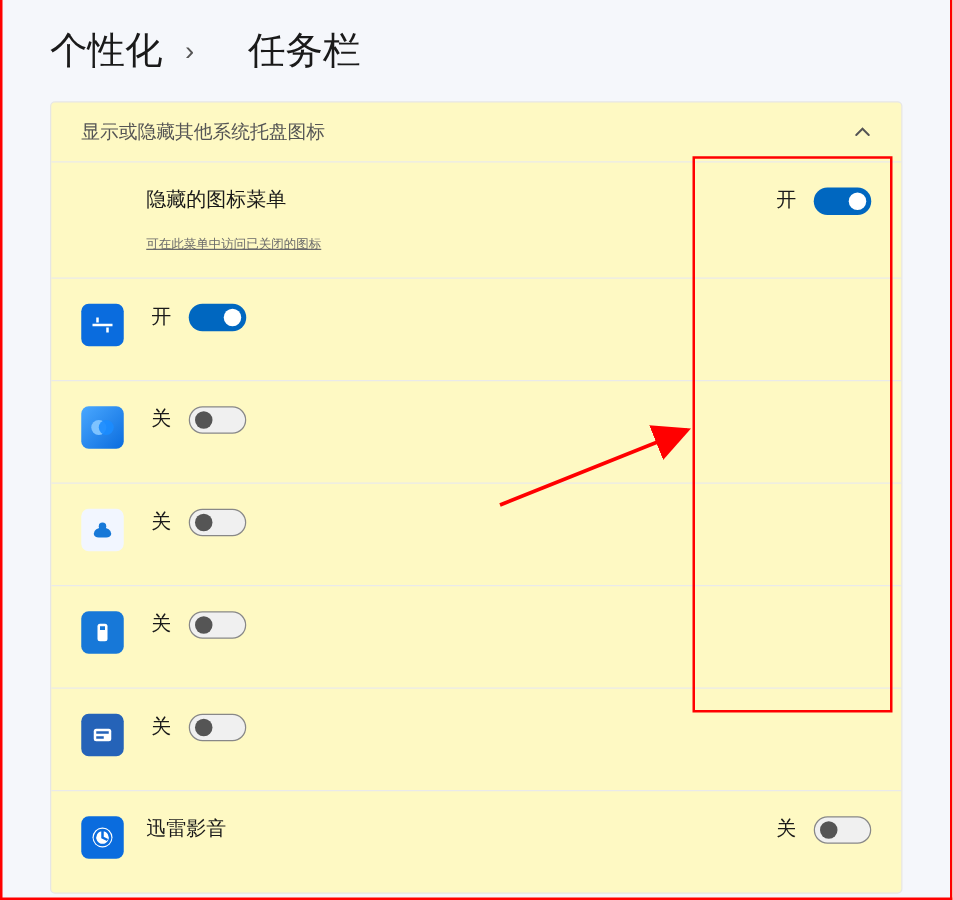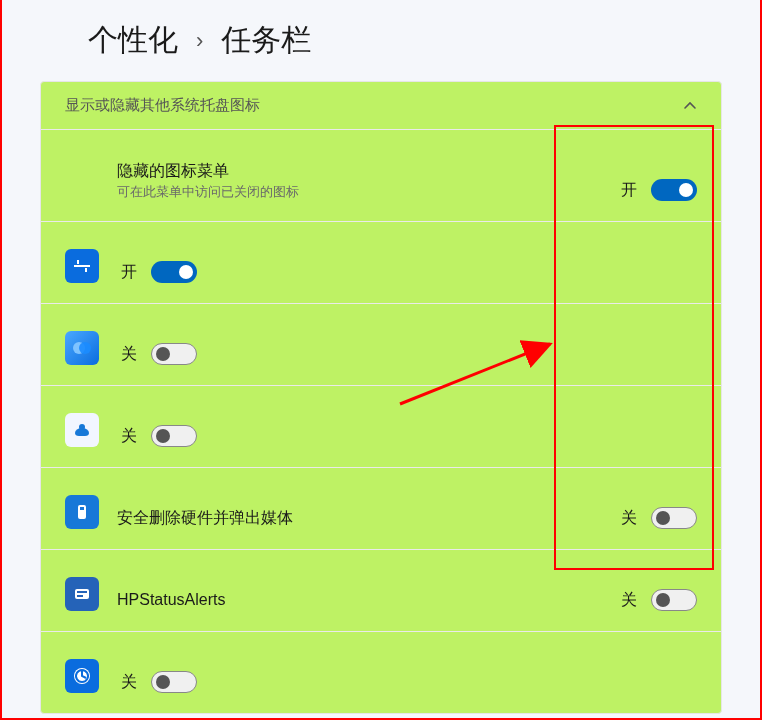--- a/index.html
+++ b/index.html
@@ -20,64 +20,64 @@
       z-index: 100;
     }
     .breadcrumb {
       padding: 20px 40px 20px 40px;
       font-size: 30px;
       color: #1a1a1a;
       display: flex;
       align-items: center;
       gap: 18px;
     }
-    .breadcrumb .parent { color: #1a1a1a; cursor: pointer; margin-left: 48px; }
+    .breadcrumb .parent { color: #1a1a1a; cursor: pointer; }
     .breadcrumb .sep { color: #555; font-size: 22px; }
-    .breadcrumb .current { color: #1a1a1a; }
+    .breadcrumb .current { color: #1a1a1a; margin-left: 25px; }
     .panel {
       margin: 0 40px;
-      background: #bef264;
+      background: #fef9c3;
       border-radius: 4px;
       border: 1px solid #e6e6e6;
       overflow: hidden;
     }
     .panel-header {
       padding: 14px 24px;
       font-size: 15px;
       color: #555;
       display: flex;
       justify-content: space-between;
       align-items: center;
     }
     .chevron-up {
       width: 14px; height: 14px;
       display: inline-block;
     }
     .row {
       display: flex;
-      align-items: flex-end;
+      align-items: flex-start;
       padding: 20px 24px;
       border-top: 1px solid #eaeaea;
       min-height: 82px;
       position: relative;
     }
     .row.first { min-height: 92px; }
     .app-icon {
       width: 34px; height: 34px;
       border-radius: 6px;
       display: flex;
       align-items: center;
       justify-content: center;
       flex-shrink: 0;
       margin-right: 18px;
     }
     .spacer-icon { width: 34px; margin-right: 18px; }
     .row-text { flex: 1; }
     .row-title { font-size: 16px; color: #1a1a1a; line-height: 1.4; }
-    .row-sub { font-size: 13px; color: #6a6a6a; margin-top: 1px; }
+    .row-sub { font-size: 10px; color: #6a6a6a; margin-top: 16px; text-decoration: underline; }
     .state-label {
       font-size: 16px;
       color: #1a1a1a;
       margin-right: 14px;
       min-width: 20px;
       text-align: right;
     }
     .toggle {
       width: 46px; height: 22px;
       border-radius: 11px;
@@ -195,53 +195,50 @@
       </div>
   </div>
 
   <div class="row">
     <div class="app-icon ic-usb">
       <svg width="20" height="20" viewBox="0 0 20 20">
           <rect x="6" y="3" width="8" height="14" rx="2" fill="#fff"></rect>
           <rect x="8" y="5" width="4" height="3" fill="#1778d8"></rect>
         </svg>
     </div>
-    <div class="row-text">
-      <div class="row-title">安全删除硬件并弹出媒体</div>
-    </div>
     <span class="state-label">关</span>
     <div class="toggle off">
         <div class="knob"></div>
       </div>
   </div>
 
   <div class="row">
     <div class="app-icon ic-hp">
       <svg width="20" height="20" viewBox="0 0 20 20">
           <rect x="3" y="5" width="14" height="10" rx="2" fill="#fff"></rect>
           <rect x="5" y="7" width="10" height="2" fill="#2563b8"></rect>
           <rect x="5" y="11" width="6" height="2" fill="#2563b8"></rect>
         </svg>
     </div>
-    <div class="row-text">
-      <div class="row-title">HPStatusAlerts</div>
-    </div>
     <span class="state-label">关</span>
     <div class="toggle off">
         <div class="knob"></div>
       </div>
   </div>
 
   <div class="row">
     <div class="app-icon ic-xl">
       <svg width="22" height="22" viewBox="0 0 22 22">
           <circle cx="11" cy="11" r="8" fill="#fff"></circle>
           <path d="M11 5 a6 6 0 1 0 0.01 0" fill="none" stroke="#0a6cde" stroke-width="2"></path>
           <path d="M11 5 L11 11 L15 13" stroke="#0a6cde" stroke-width="2" fill="none"></path>
         </svg>
+    </div>
+    <div class="row-text">
+      <div class="row-title">迅雷影音</div>
     </div>
     <span class="state-label">关</span>
     <div class="toggle off">
         <div class="knob"></div>
       </div>
   </div>
 </div>
 
 <div class="highlight-box"></div>
 <svg class="arrow" width="180" height="90">

